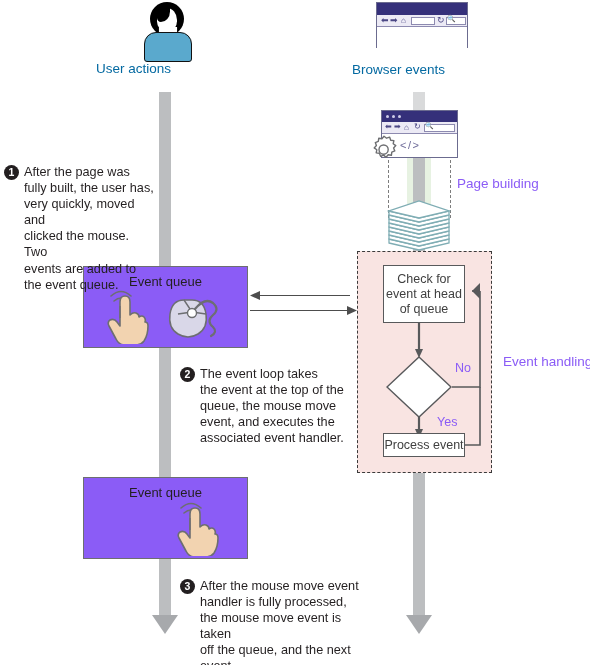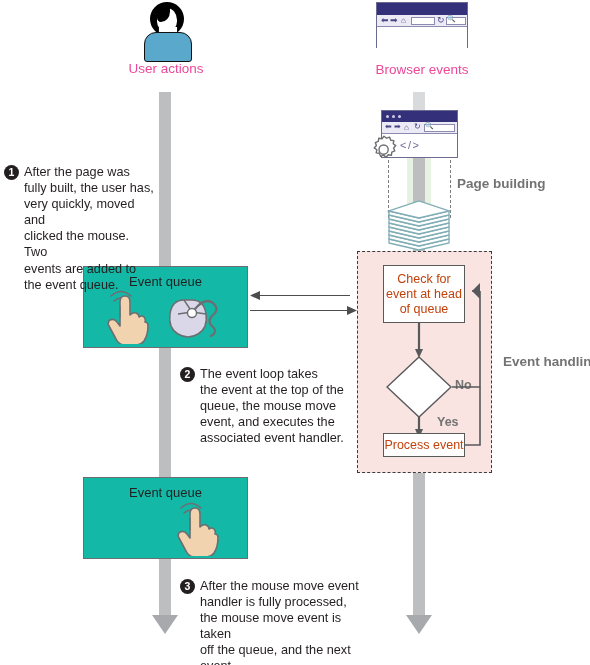--- a/index.html
+++ b/index.html
@@ -16,22 +16,21 @@
     width: 590px;
     height: 665px;
     overflow: hidden;
     background: #ffffff;
   }
   .abs { position: absolute; }
 
   
   .col-label {
     font-size: 13.5px;
-    color: #ec4899;
-    text-align: center;
+    color: #0369a1;
     white-space: nowrap;
   }
 
   
   .timeline-shaft {
     background: #bcbec0;
   }
   .timeline-head {
     width: 0; height: 0;
     border-left: 13px solid transparent;
@@ -131,21 +130,21 @@
     border-left: 1.6px dashed #7d7d7d;
   }
   .greenband {
     position: absolute;
     background: #e7f2e2;
   }
 
   
   .eqbox {
     position: absolute;
-    background: #14b8a6;
+    background: #8b5cf6;
     border: 1.3px solid #6d6e71;
     box-sizing: border-box;
   }
   .eqbox-title {
     position: absolute;
     width: 100%;
     text-align: center;
     font-size: 13px;
     color: #231f20;
   }
@@ -161,38 +160,37 @@
     position: absolute;
     background: #ffffff;
     border: 1.3px solid #58595b;
     box-sizing: border-box;
     display: flex;
     align-items: center;
     justify-content: center;
     text-align: center;
     font-size: 12.5px;
     line-height: 15px;
-    color: #c2410c;
+    color: #404040;
   }
   .diamond-svg { position: absolute; }
   .diamond-text {
     position: absolute;
     width: 100%;
     text-align: center;
     font-size: 12.5px;
     line-height: 15px;
     color: #231f20;
     pointer-events: none;
   }
   .flow-label {
     position: absolute;
     font-size: 12.5px;
-    color: #737373;
+    color: #8b5cf6;
     white-space: nowrap;
-    font-weight: bold;
   }
 
   
   .step { position: absolute; }
   .step-badge {
     position: absolute;
     width: 15px; height: 15px;
     border-radius: 50%;
     background: #231f20;
     color: #ffffff;
@@ -319,21 +317,21 @@
     <line x1="5" y1="0" x2="5" y2="28" stroke="#58595b" stroke-width="2.2"></line>
     <polygon points="5,36 1,27 9,27" fill="#58595b"></polygon>
   </svg>
 
   <div class="diamond-svg" style="left:386px; top:356px; width:66px; height:62px;">
     <svg width="66" height="62" viewBox="0 0 66 62">
       <polygon points="33,1 65,31 33,61 1,31" fill="#ffffff" stroke="#58595b" stroke-width="1.4"></polygon>
     </svg>
   </div>
 
-  <div class="flow-label abs" style="left:455px; top:378px;">No</div>
+  <div class="flow-label abs" style="left:455px; top:361px;">No</div>
   <div class="flow-label abs" style="left:437px; top:415px;text-align:right;">Yes</div>
 
   <svg class="abs" style="left:450px; top:280px;" width="40" height="112">
     <path d="M2 107 L30 107 L30 11" fill="none" stroke="#58595b" stroke-width="1.6"></path>
     <polygon points="22,11 30,3 30,19" fill="#58595b"></polygon>
     <line x1="22" y1="11" x2="30" y2="11" stroke="#58595b" stroke-width="1.6"></line>
   </svg>
 
   <svg class="abs" style="left:414px; top:416px;" width="12" height="24">
     <line x1="5" y1="0" x2="5" y2="15" stroke="#58595b" stroke-width="2.2"></line>

